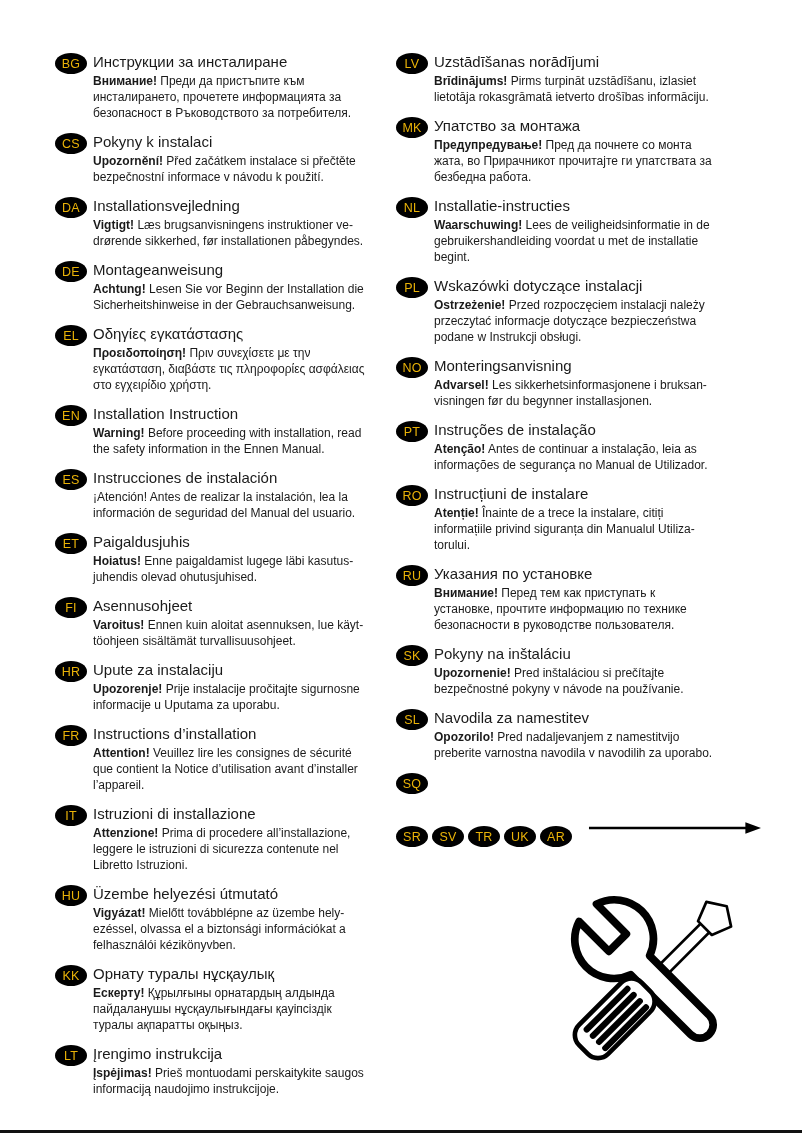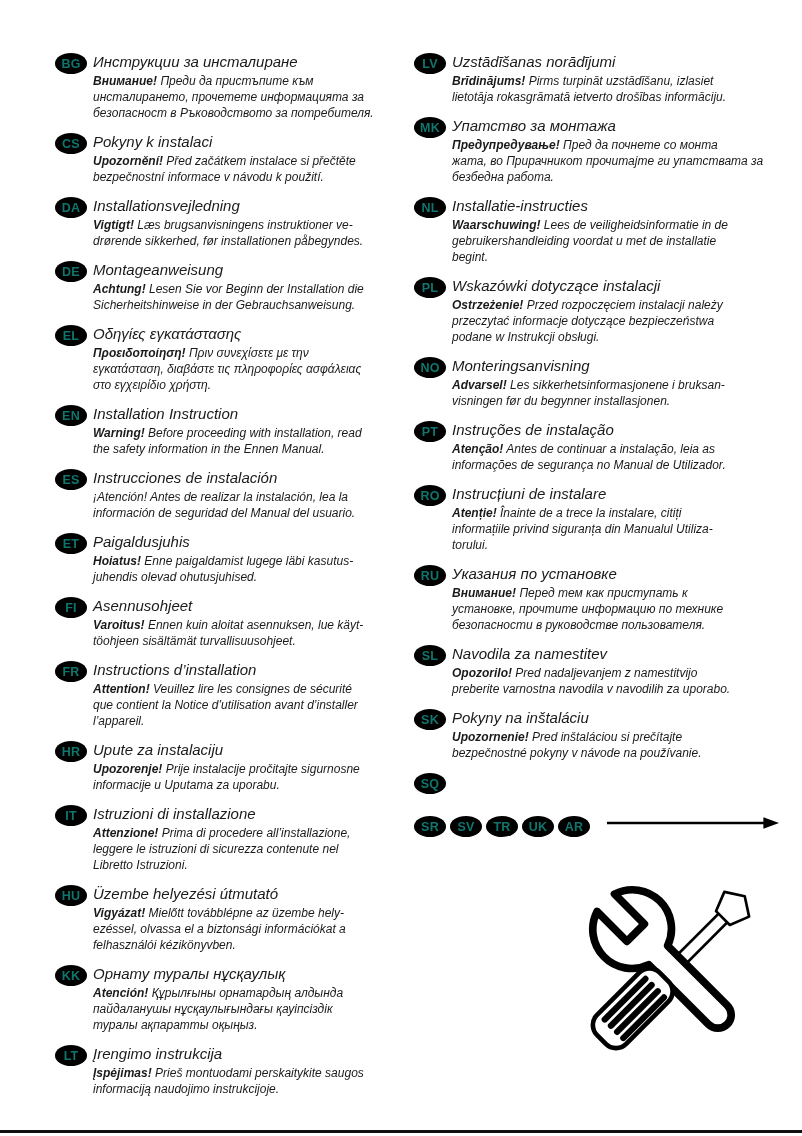--- a/index.html
+++ b/index.html
@@ -6,39 +6,39 @@
   body {
     width:802px; height:1136px;
     background:#ffffff;
     font-family:"Liberation Sans", sans-serif;
     color:#1a1a1a;
     position:relative;
     overflow:hidden;
   }
   .col { position:absolute; top:52px; }
   #col-left  { left:55px;  width:345px; }
-  #col-right { left:414px; width:366px; }
+  #col-right { left:396px; width:366px; }
 
   .entry { display:flex; align-items:flex-start; margin-bottom:11px; }
   .badge {
     flex:0 0 auto;
     width:32px; height:21px;
-    background:#000; color:#0f766e;
+    background:#000; color:#eab308;
     border-radius:50%;
-    font-weight:bold; font-size:12.5px; letter-spacing:0.2px;
+    font-weight:normal; font-size:12.5px; letter-spacing:0.2px;
     display:flex; align-items:center; justify-content:center;
     margin-right:6px; margin-top:1px;
   }
-  .entry-text { flex:1; min-width:0;font-style:italic; }
+  .entry-text { flex:1; min-width:0; }
   .title { font-size:15px; line-height:19px; margin:0 0 2px 0; }
   .body  { font-size:12px; line-height:16px; margin:0; white-space:pre-line; }
   .lead  { font-weight:bold; }
 
   .code-row { display:flex; align-items:center; margin-top:14px; }
-  .code-row .badge { margin-right:4px; margin-top:8px; }
+  .code-row .badge { margin-right:4px; margin-top:18px; }
   .arrow { margin-left:12px; display:block; }
 
   .tools-wrap { margin-top:24px; margin-left:150px; width:216px; height:216px; }
 
   .bottom-rule {
     position:absolute; left:0; right:0; top:1130px; height:2.5px;
     background:#111;
   }
 </style>
 </head>
@@ -122,39 +122,39 @@
   <div class="entry">
     <span class="badge">FI</span>
     <div class="entry-text">
       <div class="title">Asennusohjeet</div>
       <p class="body"><b class="lead">Varoitus!</b><span class="rest"> Ennen kuin aloitat asennuksen, lue käyt-
 töohjeen sisältämät turvallisuusohjeet.</span></p>
     </div>
   </div>
 
   <div class="entry">
+    <span class="badge">HR</span>
+    <div class="entry-text">
+      <div class="title">Upute za instalaciju</div>
+      <p class="body"><b class="lead">Upozorenje!</b><span class="rest"> Prije instalacije pročitajte sigurnosne
+informacije u Uputama za uporabu.</span></p>
+    </div>
+  </div>
+
+  <div class="entry">
     <span class="badge">FR</span>
     <div class="entry-text">
       <div class="title">Instructions d’installation</div>
       <p class="body"><b class="lead">Attention!</b><span class="rest"> Veuillez lire les consignes de sécurité
 que contient la Notice d’utilisation avant d’installer
 l’appareil.</span></p>
     </div>
   </div>
 
   <div class="entry">
-    <span class="badge">HR</span>
-    <div class="entry-text">
-      <div class="title">Upute za instalaciju</div>
-      <p class="body"><b class="lead">Upozorenje!</b><span class="rest"> Prije instalacije pročitajte sigurnosne
-informacije u Uputama za uporabu.</span></p>
-    </div>
-  </div>
-
-  <div class="entry">
     <span class="badge">IT</span>
     <div class="entry-text">
       <div class="title">Istruzioni di installazione</div>
       <p class="body"><b class="lead">Attenzione!</b><span class="rest"> Prima di procedere all’installazione,
 leggere le istruzioni di sicurezza contenute nel
 Libretto Istruzioni.</span></p>
     </div>
   </div>
 
   <div class="entry">
@@ -164,21 +164,21 @@
       <p class="body"><b class="lead">Vigyázat!</b><span class="rest"> Mielőtt továbblépne az üzembe hely-
 ezéssel, olvassa el a biztonsági információkat a
 felhasználói kézikönyvben.</span></p>
     </div>
   </div>
 
   <div class="entry">
     <span class="badge">KK</span>
     <div class="entry-text">
       <div class="title">Орнату туралы нұсқаулық</div>
-      <p class="body"><b class="lead">Atención!</b><span class="rest"> Құрылғыны орнатардың алдында
+      <p class="body"><b class="lead">Ескерту!</b><span class="rest"> Құрылғыны орнатардың алдында
 пайдаланушы нұсқаулығындағы қауіпсіздік
 туралы ақпаратты оқыңыз.</span></p>
     </div>
   </div>
 
   <div class="entry">
     <span class="badge">LT</span>
     <div class="entry-text">
       <div class="title">Įrengimo instrukcija</div>
       <p class="body"><b class="lead">Įspėjimas!</b><span class="rest"> Prieš montuodami perskaitykite saugos
@@ -260,34 +260,34 @@
     <span class="badge">RU</span>
     <div class="entry-text">
       <div class="title">Указания по установке</div>
       <p class="body"><b class="lead">Внимание!</b><span class="rest"> Перед тем как приступать к
 установке, прочтите информацию по технике
 безопасности в руководстве пользователя.</span></p>
     </div>
   </div>
 
   <div class="entry">
+    <span class="badge">SK</span>
+    <div class="entry-text">
+      <div class="title">Pokyny na inštaláciu</div>
+      <p class="body"><b class="lead">Upozornenie!</b><span class="rest"> Pred inštaláciou si prečítajte
+bezpečnostné pokyny v návode na používanie.</span></p>
+    </div>
+  </div>
+
+  <div class="entry">
     <span class="badge">SL</span>
     <div class="entry-text">
       <div class="title">Navodila za namestitev</div>
       <p class="body"><b class="lead">Opozorilo!</b><span class="rest"> Pred nadaljevanjem z namestitvijo
 preberite varnostna navodila v navodilih za uporabo.</span></p>
-    </div>
-  </div>
-
-  <div class="entry">
-    <span class="badge">SK</span>
-    <div class="entry-text">
-      <div class="title">Pokyny na inštaláciu</div>
-      <p class="body"><b class="lead">Upozornenie!</b><span class="rest"> Pred inštaláciou si prečítajte
-bezpečnostné pokyny v návode na používanie.</span></p>
     </div>
   </div>
 
   <div class="entry">
     <span class="badge">SQ</span>
   </div>
 </div>
 
   <div class="code-row" id="code-row">
 

